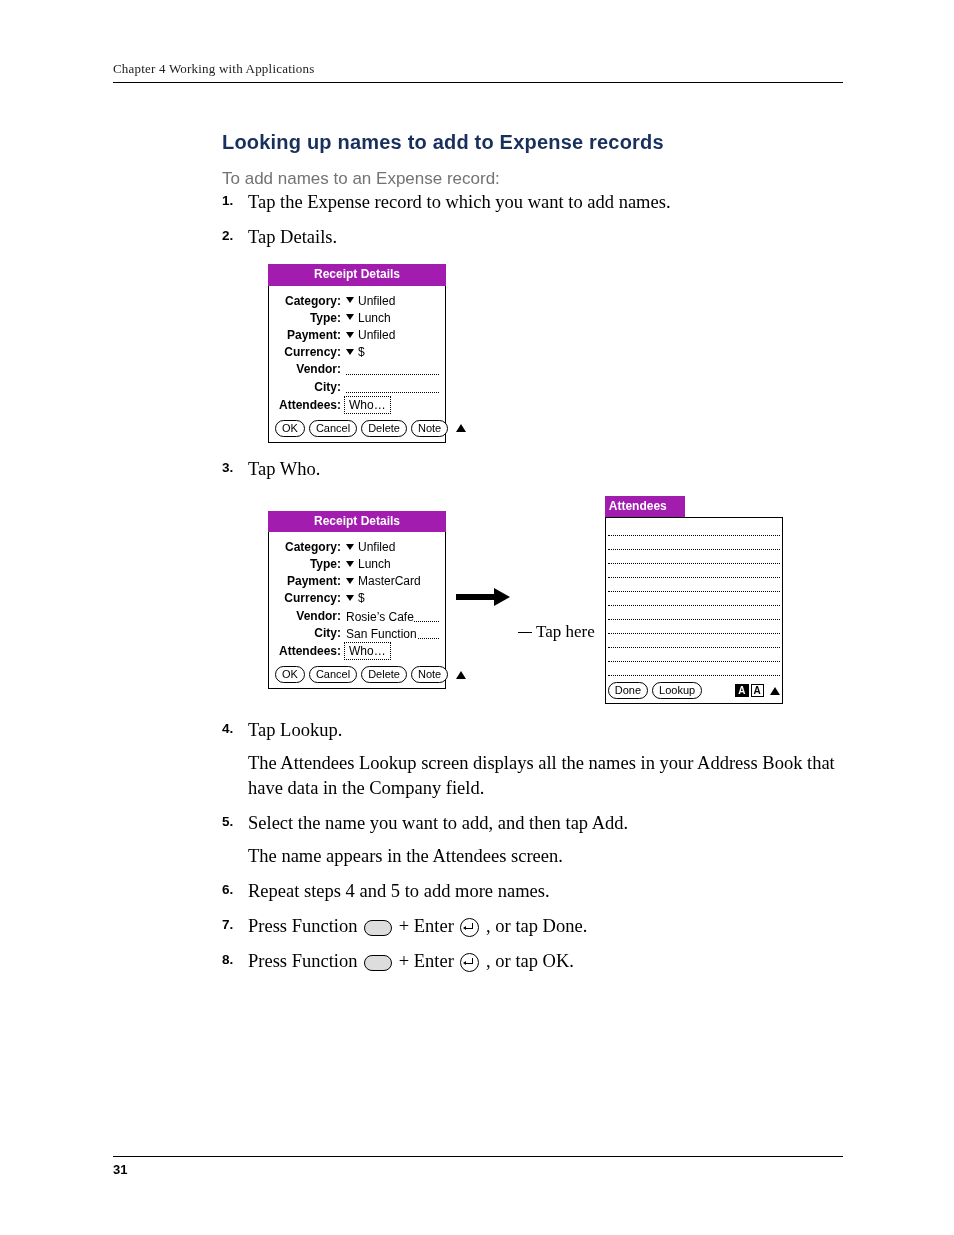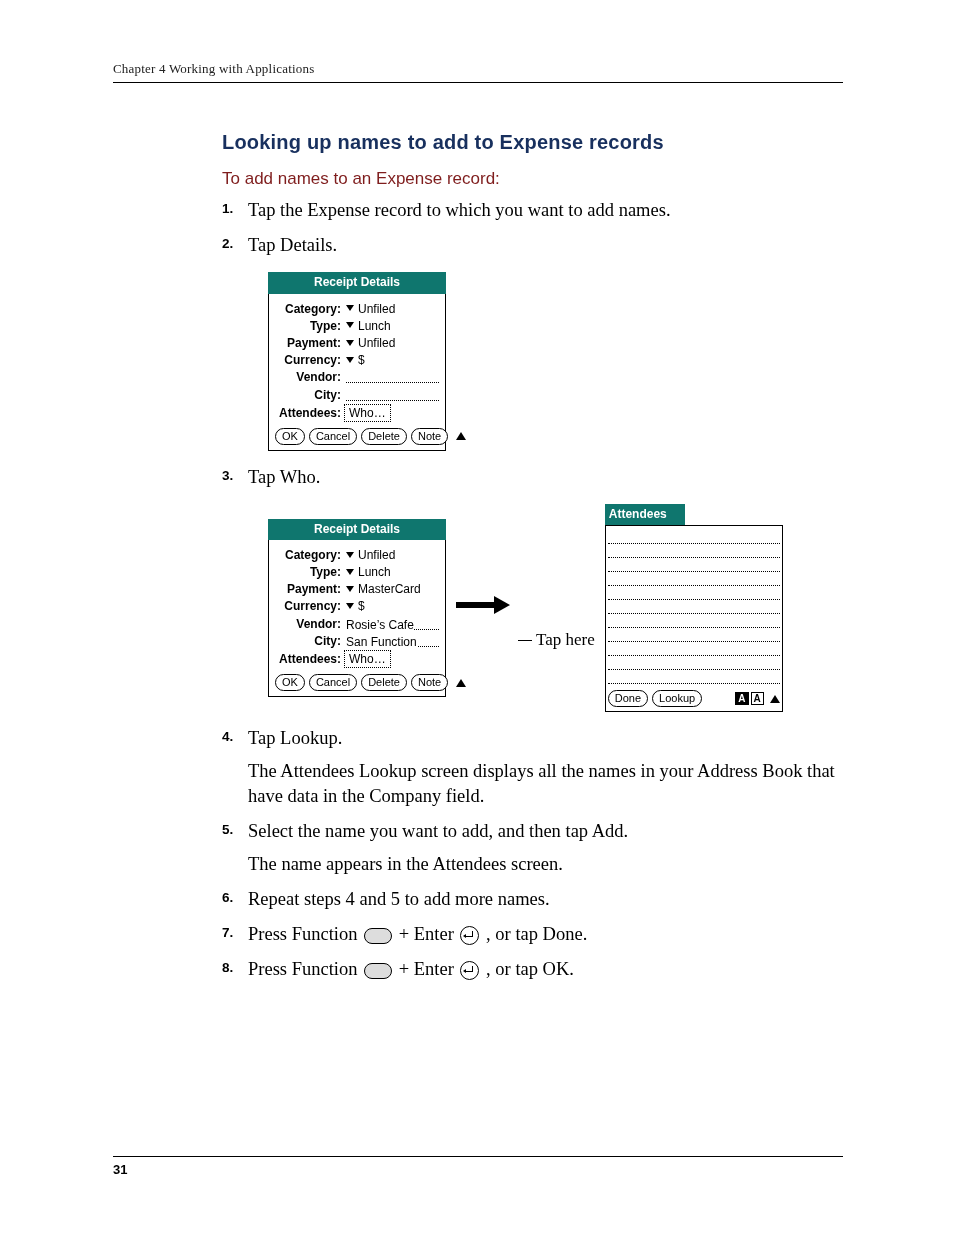--- a/index.html
+++ b/index.html
@@ -32,42 +32,42 @@
     font-family:"Trebuchet MS","Arial Narrow",Arial,sans-serif;
     color:#18305e;
     font-size:20px;
     font-weight:600;
     letter-spacing:.2px;
     margin:0 0 6px 0;
   }
   .para{ margin:0 0 16px 0; text-align:left }
   .h4{
     font-family:"Trebuchet MS","Arial Narrow",Arial,sans-serif;
-    color:#7f1d1d; font-size:17px; font-weight:400;
-    margin:12px 0 8px 0;
+    color:#737373; font-size:17px; font-weight:400;
+    margin:12px 0 0 0;
   }
   ol.steps{ list-style:none; margin:0 0 0 0; padding:0 }
   ol.steps>li{ position:relative; padding-left:26px; margin:0 0 10px 0 }
   ol.steps>li>.num{
     position:absolute; left:0; top:2px;
     font-family:Arial,Helvetica,sans-serif; font-weight:700; font-size:13.5px;
   }
   .sub{ margin:8px 0 0 0; }
   .fig-wrap{ margin:14px 0 14px 20px }
 
   
   .palm{
     width:178px;
     font-family:"Lucida Console","Courier New",monospace; 
   }
   .palm, .palm *{
     font-family:Arial,Helvetica,sans-serif;
   }
   .palm .titlebar{
-    background:#0f766e;color:#fff;
+    background:#a21caf;color:#fff;
     font-size:12px;font-weight:700;
     text-align:center;
     padding:2px 0 3px;
   }
   .palm .body{
     border:1px solid #000; border-top:none;
     padding:6px 6px 5px 6px;
     font-size:12px;
     background:#fff;
   }

